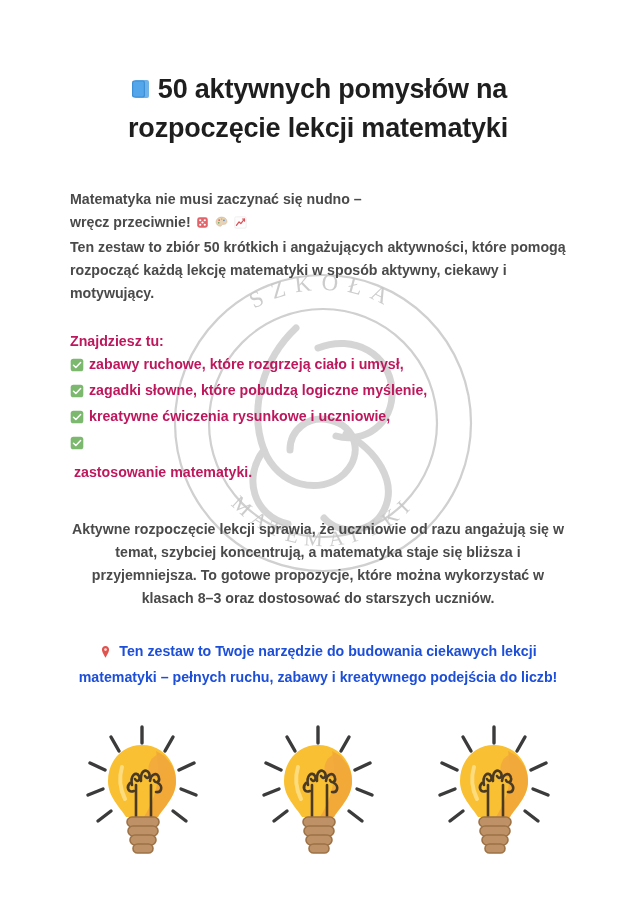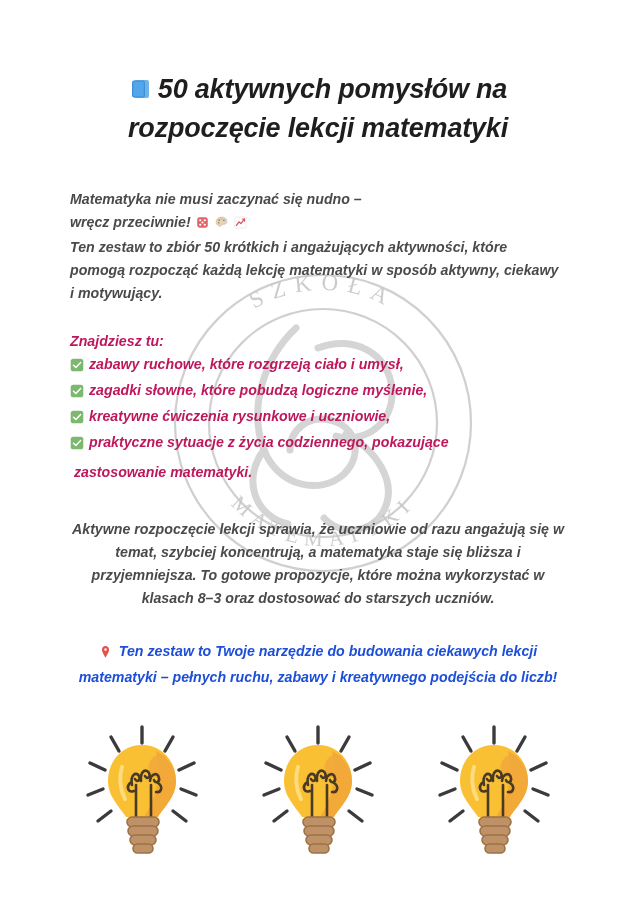--- a/index.html
+++ b/index.html
@@ -32,21 +32,20 @@
     opacity: 0.55;
   }
   .watermark svg { display: block; width: 100%; height: 100%; }
 
   
   .content {
     position: relative;
     z-index: 2;
     padding: 0 70px;
     box-sizing: border-box;
-    font-style: italic;
   }
 
   .title {
     margin: 0;
     padding-top: 72px;
     text-align: center;
     font-size: 27px;
     line-height: 1.32;
     font-weight: bold;
     color: #1e1e1e;
@@ -231,21 +230,21 @@
               <path d="M4 8.2 L6.7 10.9 L12.1 5.2" fill="none" stroke="#ffffff" stroke-width="1.7" stroke-linecap="round" stroke-linejoin="round"></path>
             </svg>
           </span><span>kreatywne ćwiczenia rysunkowe i uczniowie,</span>
         </li>
         <li>
           <span class="check-icon">
             <svg width="14" height="14" viewBox="0 0 16 16" aria-hidden="true">
               <rect x="0.8" y="0.8" width="14.4" height="14.4" rx="3" fill="#7CB96F"></rect>
               <path d="M4 8.2 L6.7 10.9 L12.1 5.2" fill="none" stroke="#ffffff" stroke-width="1.7" stroke-linecap="round" stroke-linejoin="round"></path>
             </svg>
-          </span><span>praktyczne sytuacje z życia codziennego, pokazujące</span>
+          </span>
         </li>
       </ul>
       <p class="finds-tail">zastosowanie matematyki.</p>
     </div>
 
     <p class="body-para">Aktywne rozpoczęcie lekcji sprawia, że uczniowie od razu angażują się w temat, szybciej koncentrują, a matematyka staje się bliższa i przyjemniejsza. To gotowe propozycje, które można wykorzystać w klasach 8–3 oraz dostosować do starszych uczniów.</p>
 
     <p class="closing">
       <span class="pin-emoji">
         <svg width="13" height="14" viewBox="0 0 14 16" aria-hidden="true">

